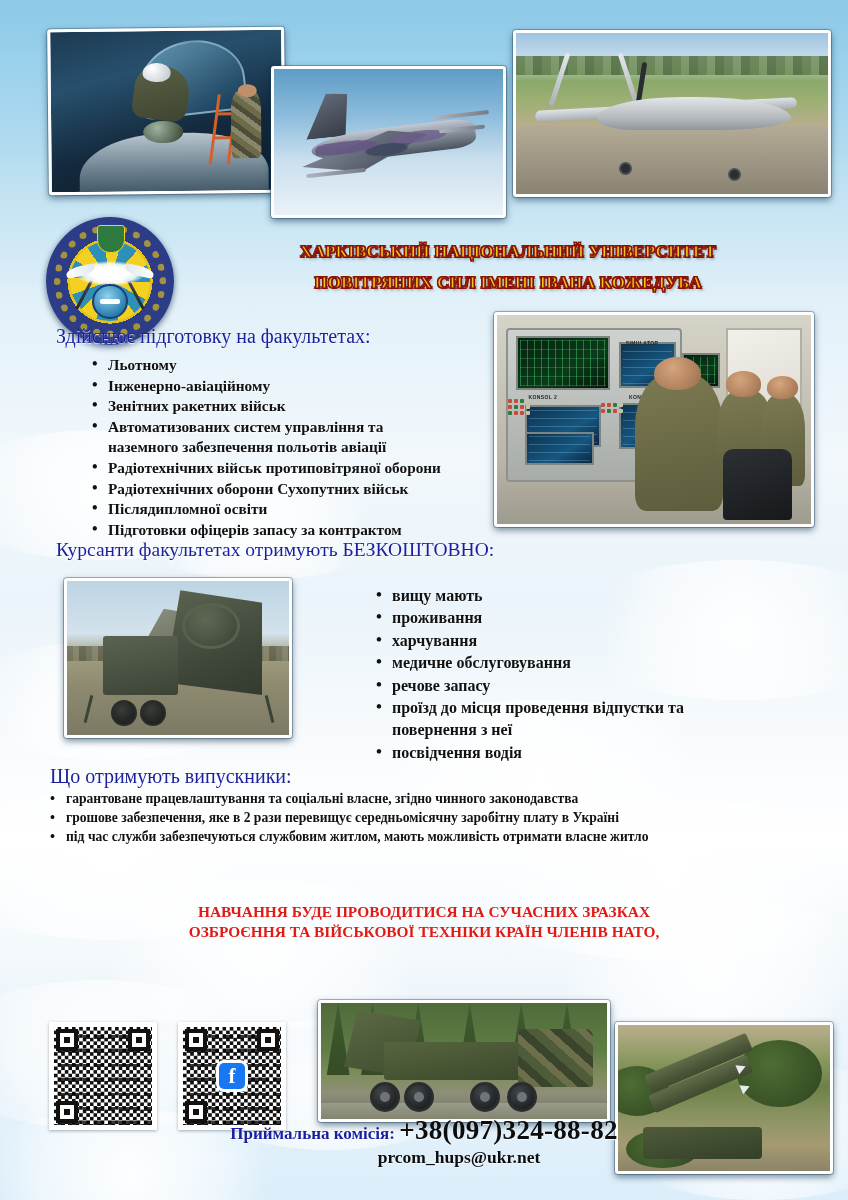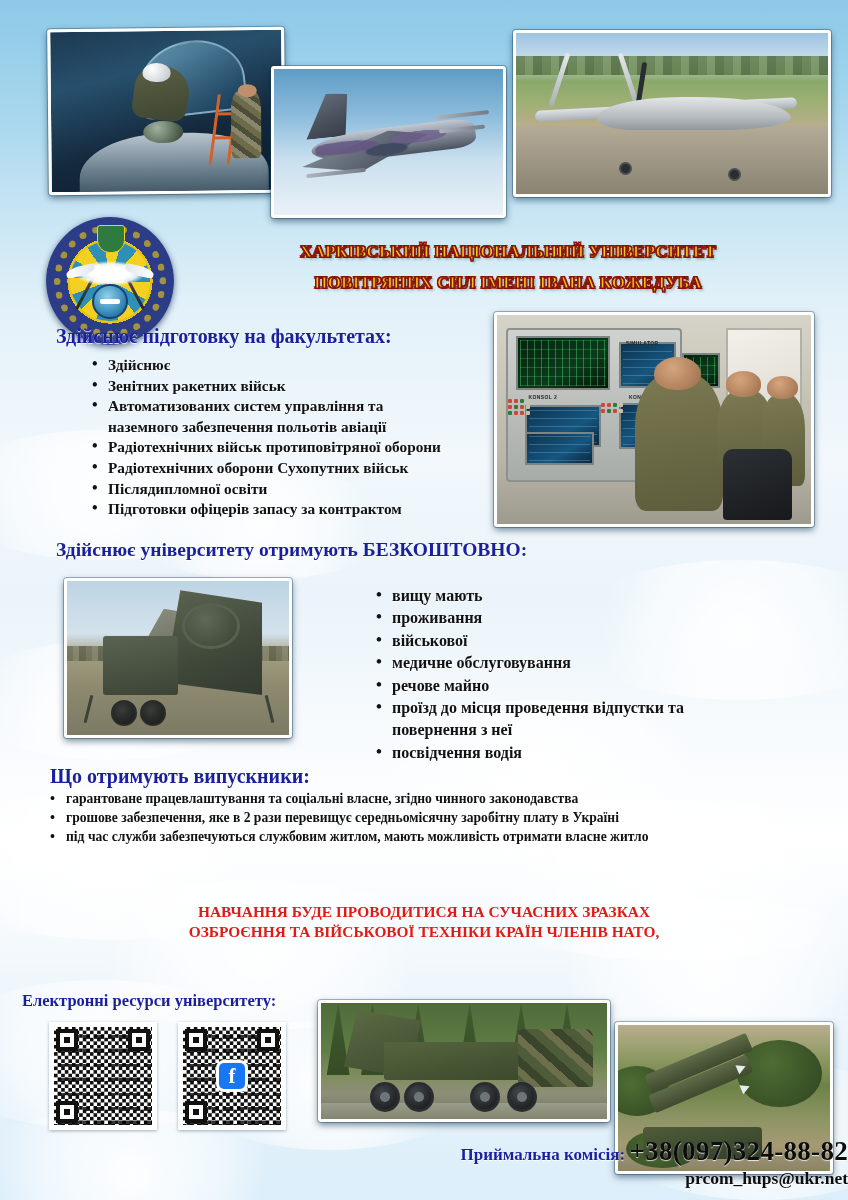--- a/index.html
+++ b/index.html
@@ -442,21 +442,21 @@
       -1px 1px 0 #7d1006,
        1px -1px 0 #7d1006,
       -1px -1px 0 #7d1006,
        2px 2px 3px rgba(0,0,0,.45);
     white-space:nowrap;
   }
 
   .sec-head {
     position:absolute;
     font-family:"Liberation Serif", serif;
-    font-weight:bold;
+    font-weight:normal;
     color:#1a1f9e;
     text-shadow:0 1px 1px rgba(255,255,255,.9);
     white-space:nowrap;
   }
   #head-faculties { left:56px; top:325px; font-size:20px; }
   #head-free      { left:56px; top:539px; font-size:19.5px; }
   #head-grads     { left:50px; top:765px; font-size:20px; }
   #head-eres      { left:22px; top:991px; font-size:16.5px; }
 
   ul.bul { position:absolute; list-style:none; }
@@ -533,21 +533,21 @@
     display:flex; align-items:center; justify-content:center;
     box-shadow:0 0 0 3px #fff;
   }
   .fb-badge span {
     color:#fff; font-family:"Liberation Serif", serif;
     font-weight:bold; font-size:21px; line-height:21px;
   }
 
   
   #contact {
-    position:absolute; left:0; right:0; bottom:11px; text-align:right;
+    position:absolute; left:0; right:0; bottom:32px; text-align:center;
   }
   #contact .row1 { white-space:nowrap; }
   .lbl-adm {
     font-family:"Liberation Serif", serif; font-weight:bold;
     font-size:17px; color:#1a1f9e;
     text-shadow:0 1px 1px rgba(255,255,255,.9);
   }
   .phone {
     font-family:"Liberation Serif", serif; font-weight:bold;
     font-size:27px; color:#0d0d0d; letter-spacing:.3px;
@@ -636,21 +636,22 @@
     <div class="em-disc"></div>
   </div>
 
   <div id="title-block">
     <div class="title-line">ХАРКІВСЬКИЙ НАЦІОНАЛЬНИЙ УНІВЕРСИТЕТ</div>
     <div class="title-line">ПОВІТРЯНИХ СИЛ ІМЕНІ ІВАНА КОЖЕДУБА</div>
   </div>
 
   <div class="sec-head" id="head-faculties">Здійснює підготовку на факультетах:</div>
   <ul class="bul" id="list-faculties">
-    <li>Здійснює</li>
+    <li>Льотному</li>
+    <li>Інженерно-авіаційному</li>
     <li>Зенітних ракетних військ</li>
     <li>Автоматизованих систем управління та</li>
     <li class="cont">наземного забезпечення польотів авіації</li>
     <li>Радіотехнічних військ протиповітряної оборони</li>
     <li>Радіотехнічних оборони Сухопутних військ</li>
     <li>Післядипломної освіти</li>
     <li>Підготовки офіцерів запасу за контрактом</li>
   </ul>
 
   <div class="photo" id="ph-console" style="left:494px; top:312px; width:320px; height:215px;">
@@ -693,60 +694,59 @@
       <div class="cadet" style="left:44%; top:28%; width:28%; height:66%;"></div>
       <div class="cadet-head" style="left:50%; top:20%; width:15%; height:16%;"></div>
       <div class="cadet" style="left:70%; top:36%; width:18%; height:48%;"></div>
       <div class="cadet-head" style="left:73%; top:27%; width:11%; height:12%;"></div>
       <div class="cadet" style="left:84%; top:38%; width:14%; height:44%;"></div>
       <div class="cadet-head" style="left:86%; top:29%; width:10%; height:11%;"></div>
       <div class="chair"></div>
     </div>
   </div>
 
-  <div class="sec-head" id="head-free">Здійснює університету  отримують БЕЗКОШТОВНО:</div>
+  <div class="sec-head" id="head-free">Курсанти факультетах  отримують БЕЗКОШТОВНО:</div>
 
   <div class="photo" id="ph-radar" style="left:64px; top:578px; width:228px; height:160px;">
     <div class="inner">
       <div class="radar-treeline"></div>
       <div class="radar-tarp"></div>
       <div class="radar-panel"></div>
       <div class="radar-dish"></div>
       <div class="radar-cab"></div>
       <div class="radar-wheel" style="left:20%;"></div>
       <div class="radar-wheel" style="left:33%;"></div>
       <div class="radar-leg" style="left:9%;"></div>
       <div class="radar-leg" style="right:8%; transform:rotate(-14deg);"></div>
     </div>
   </div>
 
   <ul class="bul" id="list-free">
     <li>вищу мають</li>
     <li>проживання</li>
-    <li>військової</li>
+    <li>харчування</li>
     <li>медичне обслуговування</li>
-    <li>речове майно</li>
+    <li>речове запасу</li>
     <li>проїзд до місця проведення відпустки та</li>
     <li class="cont">повернення з неї</li>
     <li>посвідчення водія</li>
   </ul>
 
   <div class="sec-head" id="head-grads">Що отримують випускники:</div>
   <ul class="bul" id="list-grads">
     <li>гарантоване працевлаштування та соціальні власне, згідно чинного законодавства</li>
     <li>грошове забезпечення, яке в 2 рази перевищує середньомісячну заробітну плату в Україні</li>
     <li>під час служби забезпечуються службовим житлом, мають можливість отримати власне житло</li>
   </ul>
 
   <div id="nato-block">
     <div>НАВЧАННЯ БУДЕ ПРОВОДИТИСЯ НА СУЧАСНИХ ЗРАЗКАХ</div>
     <div>ОЗБРОЄННЯ ТА ВІЙСЬКОВОЇ ТЕХНІКИ КРАЇН ЧЛЕНІВ НАТО,</div>
   </div>
 
-  <div class="sec-head" id="head-eres">Електронні ресурси університету:</div>
 
   <div class="qr" style="left:49px; top:1022px; width:108px; height:108px;">
     <div class="mat">
       <div class="finder" style="left:2px;  top:2px;"></div>
       <div class="finder" style="right:2px; top:2px;"></div>
       <div class="finder" style="left:2px;  bottom:2px;"></div>
     </div>
   </div>
 
   <div class="qr" style="left:178px; top:1022px; width:108px; height:108px;">

